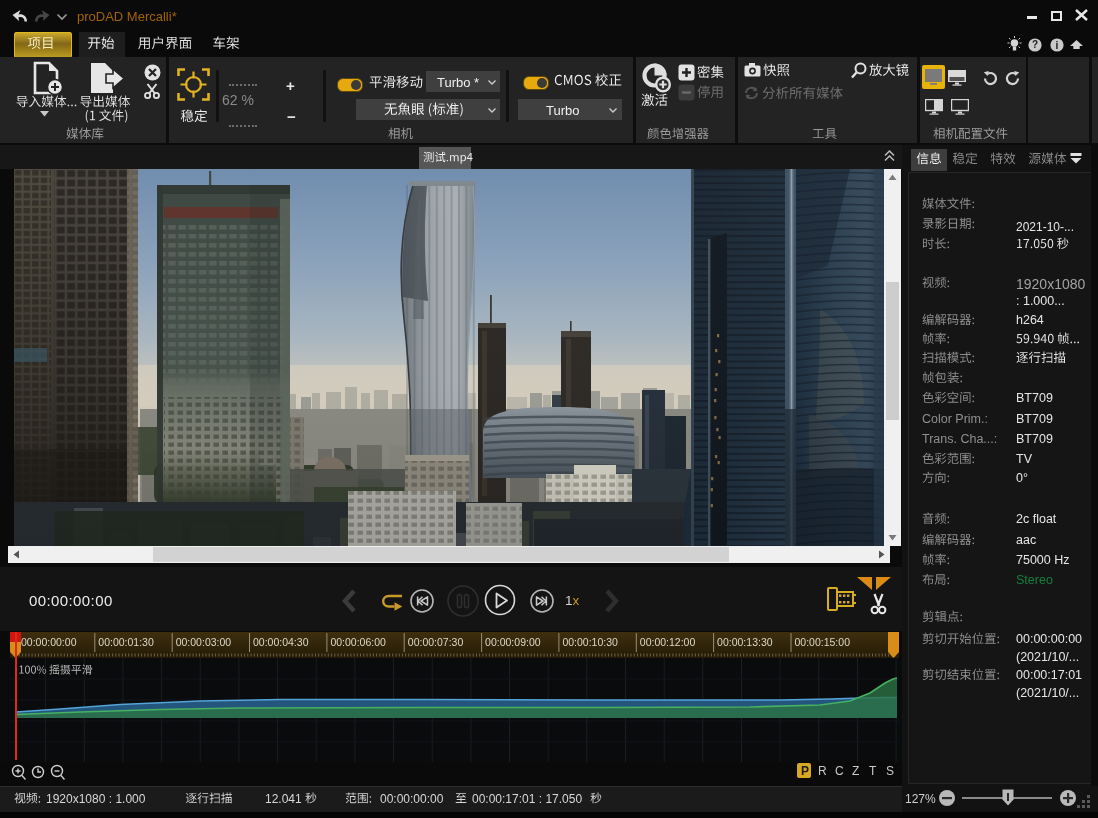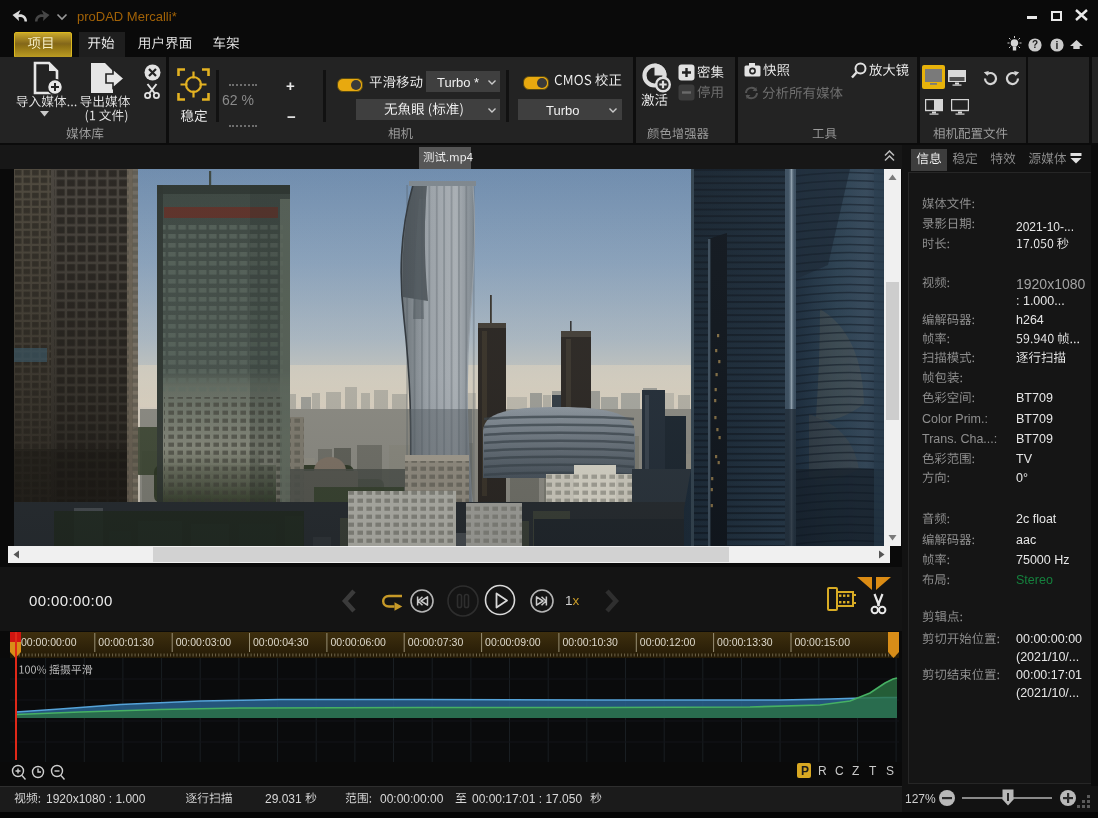--- a/index.html
+++ b/index.html
@@ -1078,21 +1078,21 @@
 <div class="lat" style="left:869px;top:764px;font-size:12px;color:#c9c9c9">T</div>
 <div class="lat" style="left:886px;top:764px;font-size:12px;color:#c9c9c9">S</div>
 <div class="ab" style="left:0;top:786px;width:902px;height:26px;background:#1b1b1b;border-top:1px solid #2e2e2e"></div>
 <svg style="position:absolute;left:14px;top:792px;" width="29" height="13" viewBox="0 -10.6 29.3 13.2">
       <path fill="#d8d8d8" d="M5.4 -9.5V-3.1H6.3V-8.7H10V-3.1H10.9V-9.5ZM1.8 -9.6C2.3 -9.2 2.7 -8.5 3 -8.1L3.7 -8.6C3.5 -9 3 -9.6 2.5 -10.1ZM7.6 -7.8V-5.4C7.6 -3.6 7.3 -1.3 4.2 0.3C4.4 0.4 4.7 0.8 4.8 1C6.6 0 7.6 -1.3 8.1 -2.6V-0.2C8.1 0.6 8.4 0.8 9.2 0.8H10.3C11.3 0.8 11.5 0.3 11.6 -1.6C11.4 -1.7 11.1 -1.8 10.8 -2C10.8 -0.2 10.7 0.1 10.3 0.1H9.3C9 0.1 8.9 0 8.9 -0.3V-3.3H8.3C8.5 -4 8.5 -4.8 8.5 -5.4V-7.8ZM0.8 -8V-7.2H3.7C3 -5.7 1.7 -4.2 0.5 -3.3C0.6 -3.2 0.8 -2.7 0.9 -2.4C1.4 -2.8 1.8 -3.2 2.3 -3.7V0.9H3.1V-4.2C3.6 -3.7 4.1 -3 4.3 -2.6L4.9 -3.3C4.7 -3.6 3.8 -4.6 3.4 -5.1C3.9 -5.9 4.4 -6.8 4.8 -7.7L4.3 -8.1L4.1 -8Z M20.4 -6C20.4 -1.8 20.3 -0.4 17.4 0.4C17.5 0.5 17.7 0.8 17.8 1C20.9 0.1 21.1 -1.5 21.2 -6ZM20.7 -1C21.5 -0.4 22.6 0.5 23.1 1L23.6 0.4C23.1 -0.1 22 -0.9 21.2 -1.5ZM17.1 -4.6C16.5 -2.1 15.1 -0.5 12.6 0.3C12.8 0.5 13 0.8 13.1 1C15.8 0 17.3 -1.7 17.9 -4.5ZM13.6 -4.8C13.4 -3.9 13 -3 12.4 -2.4C12.6 -2.3 13 -2.1 13.1 -1.9C13.6 -2.6 14.1 -3.6 14.4 -4.6ZM18.5 -7.3V-1.6H19.3V-6.6H22.2V-1.7H23.1V-7.3H20.9L21.4 -8.6H23.4V-9.4H18.2V-8.6H20.5C20.4 -8.2 20.2 -7.7 20.1 -7.3ZM13.4 -9V-6.3H12.5V-5.5H15V-1.9H15.8V-5.5H18V-6.3H16V-7.8H17.7V-8.6H16V-10.1H15.2V-6.3H14.1V-9Z M25.7 -4.7C26.1 -4.7 26.5 -5 26.5 -5.5C26.5 -6 26.1 -6.4 25.7 -6.4C25.2 -6.4 24.9 -6 24.9 -5.5C24.9 -5 25.2 -4.7 25.7 -4.7ZM25.7 0.2C26.1 0.2 26.5 -0.2 26.5 -0.7C26.5 -1.2 26.1 -1.5 25.7 -1.5C25.2 -1.5 24.9 -1.2 24.9 -0.7C24.9 -0.2 25.2 0.2 25.7 0.2Z"></path>
     </svg>
 <div class="lat" style="left:46px;top:792px;font-size:12px;color:#d8d8d8">1920x1080 : 1.000</div>
 <svg style="position:absolute;left:185px;top:792px;" width="50" height="13" viewBox="0 -10.6 50.0 13.2">
       <path fill="#d8d8d8" d="M0.7 -9.1C1.4 -8.5 2.2 -7.7 2.5 -7.1L3.2 -7.7C2.9 -8.2 2.1 -9 1.4 -9.6ZM3 -5.8H0.6V-5H2.1V-1.2C1.6 -1 1 -0.6 0.5 0L1 0.8C1.6 0 2.3 -0.6 2.7 -0.6C3 -0.6 3.3 -0.3 3.8 0C4.7 0.5 5.7 0.6 7.2 0.6C8.3 0.6 10.4 0.6 11.3 0.5C11.3 0.3 11.5 -0.2 11.6 -0.4C10.4 -0.3 8.6 -0.2 7.2 -0.2C5.9 -0.2 4.8 -0.3 4 -0.7C3.5 -1 3.3 -1.2 3 -1.3ZM10.3 -7.7C9.8 -7.2 9 -6.4 8.4 -5.9C8 -6.6 7.6 -7.2 7 -7.8C7.3 -8 7.6 -8.4 7.9 -8.7H11.2V-9.4H3.7V-8.7H6.8C5.9 -7.8 4.6 -7 3.4 -6.5C3.6 -6.4 3.9 -6 4 -5.9C4.8 -6.2 5.6 -6.7 6.4 -7.3C6.7 -7.1 6.9 -6.8 7.1 -6.6C6.3 -5.8 4.9 -4.9 3.8 -4.5C3.9 -4.4 4.2 -4.1 4.3 -3.9C5.3 -4.3 6.6 -5.1 7.4 -6C7.6 -5.7 7.7 -5.4 7.8 -5.1C6.9 -3.9 5.1 -2.8 3.4 -2.3C3.6 -2.1 3.9 -1.8 4 -1.6C5.4 -2.1 7 -3.1 8 -4.2C8.2 -3.1 8.1 -2.2 7.7 -1.8C7.4 -1.6 7.2 -1.5 6.9 -1.5C6.6 -1.5 6.2 -1.5 5.9 -1.6C6 -1.4 6.1 -1 6.1 -0.8C6.4 -0.8 6.8 -0.7 7 -0.8C7.6 -0.8 7.9 -0.9 8.3 -1.2C8.9 -1.8 9.1 -3.1 8.8 -4.4C9.6 -3.7 10.4 -3 10.8 -2.4L11.4 -2.9C10.9 -3.6 9.9 -4.6 8.9 -5.4C9.6 -5.9 10.4 -6.6 11 -7.3Z M17.2 -9.4V-8.5H23.1V-9.4ZM15.2 -10.1C14.6 -9.2 13.4 -8.1 12.4 -7.5C12.6 -7.3 12.8 -6.9 12.9 -6.7C14 -7.5 15.3 -8.7 16.1 -9.7ZM16.7 -6V-5.2H20.7V-0.2C20.7 -0 20.7 0 20.4 0.1C20.2 0.1 19.4 0.1 18.5 0C18.7 0.3 18.8 0.7 18.8 0.9C20 0.9 20.7 0.9 21.1 0.8C21.5 0.6 21.6 0.4 21.6 -0.2V-5.2H23.5V-6ZM15.7 -7.5C14.9 -6.1 13.5 -4.8 12.3 -3.9C12.5 -3.7 12.8 -3.3 12.9 -3.1C13.4 -3.5 13.8 -3.9 14.3 -4.4V1H15.2V-5.4C15.7 -6 16.2 -6.6 16.5 -7.2Z M26.4 -10V-7.7H24.6V-6.9H26.4V-4.2L24.5 -3.8L24.7 -2.9L26.4 -3.3V-0.1C26.4 0 26.3 0.1 26.1 0.1C26 0.1 25.5 0.1 24.9 0.1C25 0.3 25.2 0.7 25.2 0.9C26 0.9 26.5 0.9 26.8 0.7C27.1 0.6 27.3 0.4 27.3 -0.2V-3.6L28.9 -4L28.8 -4.8L27.3 -4.4V-6.9H28.8V-7.7H27.3V-10ZM29 -9V-8.1H34V-5.1H29.3V-4.2H34V-0.8H29V0H34V0.9H34.8V-9Z M45 -10.1V-8.4H42.8V-10.1H42V-8.4H40.3V-7.5H42V-6H42.8V-7.5H45V-6H45.8V-7.5H47.4V-8.4H45.8V-10.1ZM41.7 -2.2H43.5V-0.5H41.7ZM41.7 -3V-4.6H43.5V-3ZM46.1 -2.2V-0.5H44.3V-2.2ZM46.1 -3H44.3V-4.6H46.1ZM40.8 -5.4V0.9H41.7V0.3H46.1V0.9H47V-5.4ZM38 -10.1V-7.7H36.5V-6.8H38V-4.2C37.3 -4 36.8 -3.8 36.3 -3.7L36.6 -2.8L38 -3.3V-0.2C38 0 37.9 0 37.8 0C37.6 0.1 37.1 0.1 36.6 0C36.7 0.3 36.8 0.7 36.9 0.9C37.6 0.9 38.1 0.9 38.4 0.7C38.7 0.6 38.8 0.3 38.8 -0.2V-3.6L40.1 -4L40 -4.8L38.8 -4.4V-6.8H40.1V-7.7H38.8V-10.1Z"></path>
     </svg>
-<div class="lat" style="left:265px;top:792px;font-size:12px;color:#d8d8d8">29.031</div>
+<div class="lat" style="left:265px;top:792px;font-size:12px;color:#d8d8d8">12.041</div>
 <svg style="position:absolute;left:305px;top:792px;" width="14" height="13" viewBox="0 -10.6 14.0 13.2">
       <path fill="#d8d8d8" d="M5.9 -8C5.7 -6.7 5.4 -5.3 5 -4.4C5.2 -4.3 5.6 -4.2 5.7 -4C6.2 -5 6.5 -6.5 6.8 -7.9ZM9.3 -7.9C9.9 -6.9 10.4 -5.5 10.6 -4.6L11.5 -4.9C11.2 -5.8 10.7 -7.2 10.1 -8.2ZM10.1 -4.2C9.2 -1.8 7.3 -0.5 4.3 0.1C4.5 0.3 4.7 0.7 4.8 0.9C8 0.2 10 -1.3 10.9 -3.9ZM7.6 -10.1V-2.7H8.5V-10.1ZM4.5 -9.9C3.6 -9.5 2 -9.2 0.6 -8.9C0.7 -8.7 0.9 -8.4 0.9 -8.2C1.4 -8.3 2 -8.4 2.5 -8.5V-6.7H0.5V-5.9H2.4C1.9 -4.5 1.1 -2.9 0.4 -2.1C0.5 -1.8 0.7 -1.5 0.8 -1.2C1.4 -2 2 -3.2 2.5 -4.4V0.9H3.4V-4.6C3.8 -4 4.3 -3.3 4.5 -2.9L5 -3.6C4.8 -3.9 3.7 -5.3 3.4 -5.6V-5.9H5.1V-6.7H3.4V-8.7C4 -8.8 4.6 -9 5 -9.2Z"></path>
     </svg>
 <svg style="position:absolute;left:345px;top:792px;" width="29" height="13" viewBox="0 -10.6 29.3 13.2">
       <path fill="#d8d8d8" d="M0.9 0.2 1.5 0.9C2.4 0 3.5 -1.2 4.3 -2.2L3.8 -2.9C2.9 -1.8 1.7 -0.5 0.9 0.2ZM1.4 -6.3C2.1 -5.9 3.1 -5.3 3.6 -5L4.1 -5.7C3.6 -6 2.6 -6.6 1.9 -6.9ZM0.7 -4.1C1.4 -3.7 2.4 -3.2 2.9 -2.9L3.4 -3.6C2.9 -3.9 1.9 -4.4 1.2 -4.7ZM4.9 -6.5V-0.8C4.9 0.5 5.4 0.8 6.8 0.8C7.1 0.8 9.4 0.8 9.8 0.8C11.1 0.8 11.4 0.3 11.5 -1.4C11.3 -1.4 10.9 -1.6 10.7 -1.7C10.6 -0.4 10.5 -0.1 9.7 -0.1C9.2 -0.1 7.2 -0.1 6.8 -0.1C6 -0.1 5.8 -0.2 5.8 -0.8V-5.6H9.6V-3.5C9.6 -3.3 9.5 -3.3 9.3 -3.2C9.1 -3.2 8.3 -3.2 7.5 -3.3C7.6 -3 7.8 -2.7 7.8 -2.4C8.8 -2.4 9.5 -2.4 9.9 -2.5C10.3 -2.7 10.5 -3 10.5 -3.5V-6.5ZM7.7 -10.1V-9H4.3V-10.1H3.4V-9H0.7V-8.2H3.4V-7H4.3V-8.2H7.7V-7H8.6V-8.2H11.3V-9H8.6V-10.1Z M14.7 -7.5V-6.7H17.5V-5.8H15.2V-5H17.5V-4H14.5V-3.2H17.5V-0.8H18.3V-3.2H20.6C20.5 -2.6 20.4 -2.3 20.3 -2.1C20.2 -2.1 20.1 -2.1 20 -2.1C19.8 -2.1 19.4 -2.1 19 -2.1C19.1 -1.9 19.2 -1.6 19.2 -1.4C19.6 -1.4 20.1 -1.4 20.3 -1.4C20.6 -1.4 20.8 -1.5 20.9 -1.6C21.2 -1.9 21.3 -2.4 21.4 -3.7C21.4 -3.8 21.4 -4 21.4 -4H18.3V-5H20.9V-5.8H18.3V-6.7H21.3V-7.5H18.3V-8.5H17.5V-7.5ZM13 -9.6V0.9H13.8V0.4H22.2V0.9H23V-9.6ZM13.8 -0.4V-8.8H22.2V-0.4Z M25.7 -4.7C26.1 -4.7 26.5 -5 26.5 -5.5C26.5 -6 26.1 -6.4 25.7 -6.4C25.2 -6.4 24.9 -6 24.9 -5.5C24.9 -5 25.2 -4.7 25.7 -4.7ZM25.7 0.2C26.1 0.2 26.5 -0.2 26.5 -0.7C26.5 -1.2 26.1 -1.5 25.7 -1.5C25.2 -1.5 24.9 -1.2 24.9 -0.7C24.9 -0.2 25.2 0.2 25.7 0.2Z"></path>
     </svg>
 <div class="lat" style="left:380px;top:792px;font-size:12px;color:#d8d8d8">00:00:00:00</div>
 <svg style="position:absolute;left:455px;top:792px;" width="14" height="13" viewBox="0 -10.6 14.0 13.2">
       <path fill="#d8d8d8" d="M1.8 -5.1C2.2 -5.2 2.9 -5.2 9.4 -5.6C9.7 -5.2 10 -4.9 10.1 -4.7L10.9 -5.2C10.3 -6.1 8.9 -7.2 7.8 -8L7.1 -7.6C7.6 -7.2 8.1 -6.8 8.6 -6.3L3 -6.1C3.8 -6.8 4.6 -7.6 5.3 -8.6H11V-9.4H0.9V-8.6H4.1C3.4 -7.6 2.6 -6.8 2.3 -6.5C2 -6.2 1.7 -6 1.5 -6C1.6 -5.7 1.7 -5.3 1.8 -5.1ZM5.5 -5V-3.4H1.7V-2.6H5.5V-0.4H0.6V0.5H11.4V-0.4H6.4V-2.6H10.4V-3.4H6.4V-5Z"></path>
     </svg>

